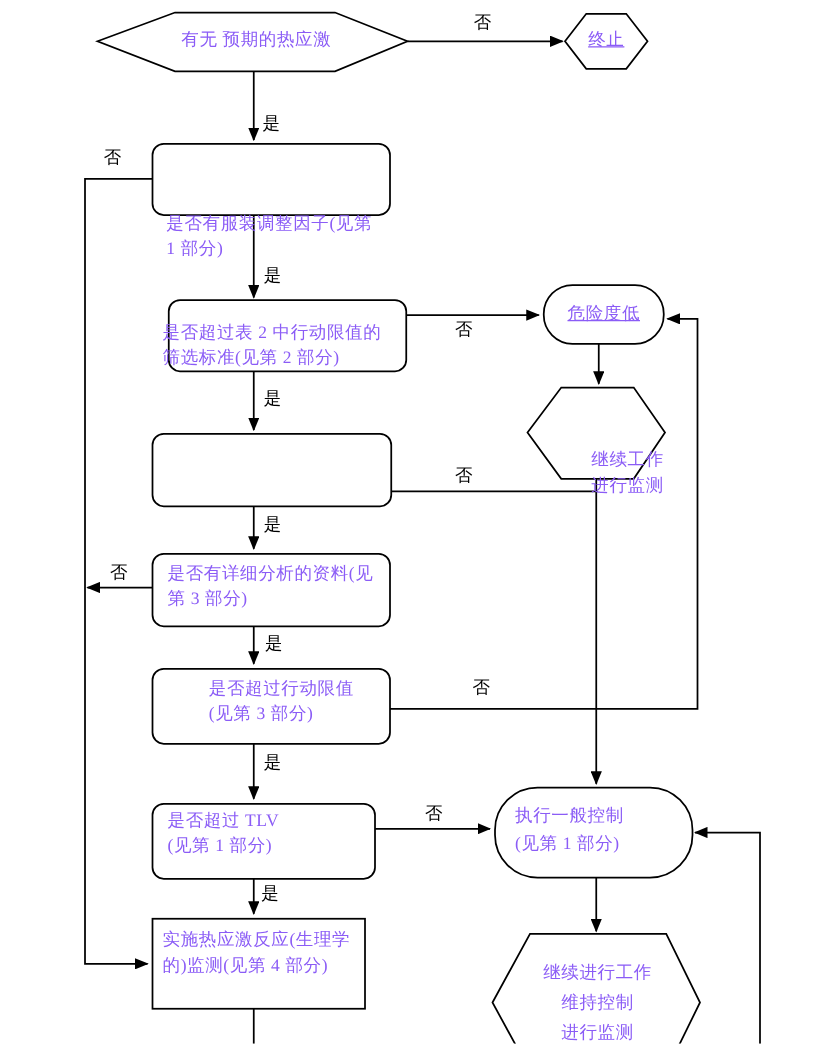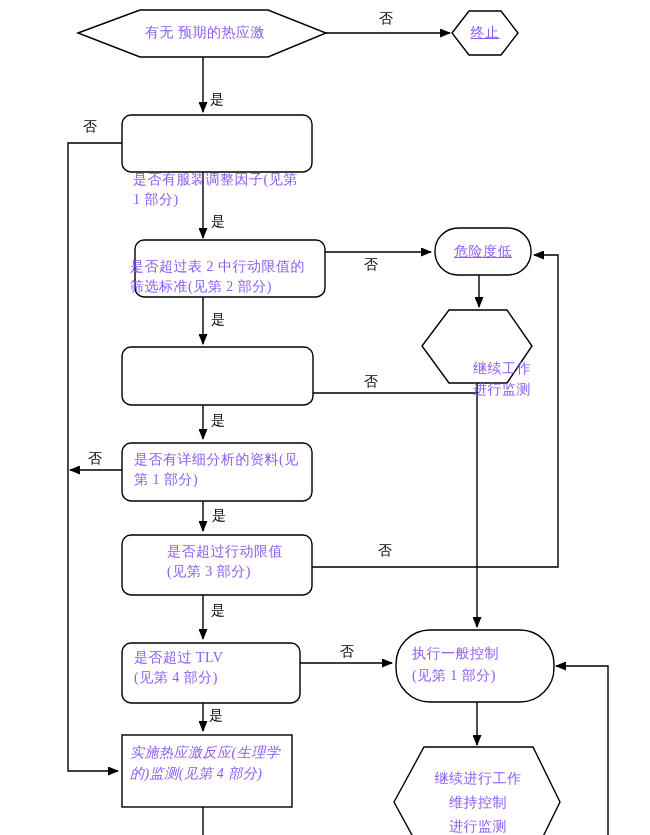--- a/index.html
+++ b/index.html
@@ -71,31 +71,31 @@
   <div class="lbl ctr" style="left:205px;top:33px;">有无 预期的热应激</div>
   <div class="lbl ctr" style="left:485px;top:33px;text-decoration:underline;">终止</div>
   <div class="lbl" style="left:133px;top:122px;width:175px;margin-top:48px;">是否有服装调整因子(见第
 1 部分)</div>
   <div class="lbl" style="left:130px;top:257px;width:178px;">是否超过表 2 中行动限值的
 筛选标准(见第 2 部分)</div>
   <div class="lbl ctr" style="left:483px;top:252px;text-decoration:underline;">危险度低</div>
   <div class="lbl ctr" style="left:502px;top:347px;line-height:21px;margin-top:32px;">继续工作
 进行监测</div>
   <div class="lbl" style="left:134px;top:450px;width:178px;">是否有详细分析的资料(见
-第 1 部分)</div>
+第 3 部分)</div>
   <div class="lbl" style="left:133px;top:542px;width:175px;margin-left:34px;">是否超过行动限值
 (见第 3 部分)</div>
   <div class="lbl" style="left:134px;top:648px;width:165px;">是否超过 TLV
-(见第 4 部分)</div>
+(见第 1 部分)</div>
   <div class="lbl" style="left:412px;top:643px;width:140px;line-height:22px;">执行一般控制
 (见第 1 部分)</div>
   <div class="lbl ctr" style="left:478px;top:803px;line-height:24px;">继续进行工作
 维持控制
 进行监测</div>
-  <div class="lbl" style="left:130px;top:742px;width:160px;line-height:21px;font-style:italic;">实施热应激反应(生理学
+  <div class="lbl" style="left:130px;top:742px;width:160px;line-height:21px;">实施热应激反应(生理学
 的)监测(见第 4 部分)</div>
 
   <div class="edge" style="left:386px;top:19px;">否</div>
   <div class="edge" style="left:217px;top:100px;">是</div>
   <div class="edge" style="left:90px;top:127px;">否</div>
   <div class="edge" style="left:218px;top:222px;">是</div>
   <div class="edge" style="left:371px;top:265px;">否</div>
   <div class="edge" style="left:218px;top:320px;">是</div>
   <div class="edge" style="left:371px;top:382px;">否</div>
   <div class="edge" style="left:218px;top:421px;">是</div>

